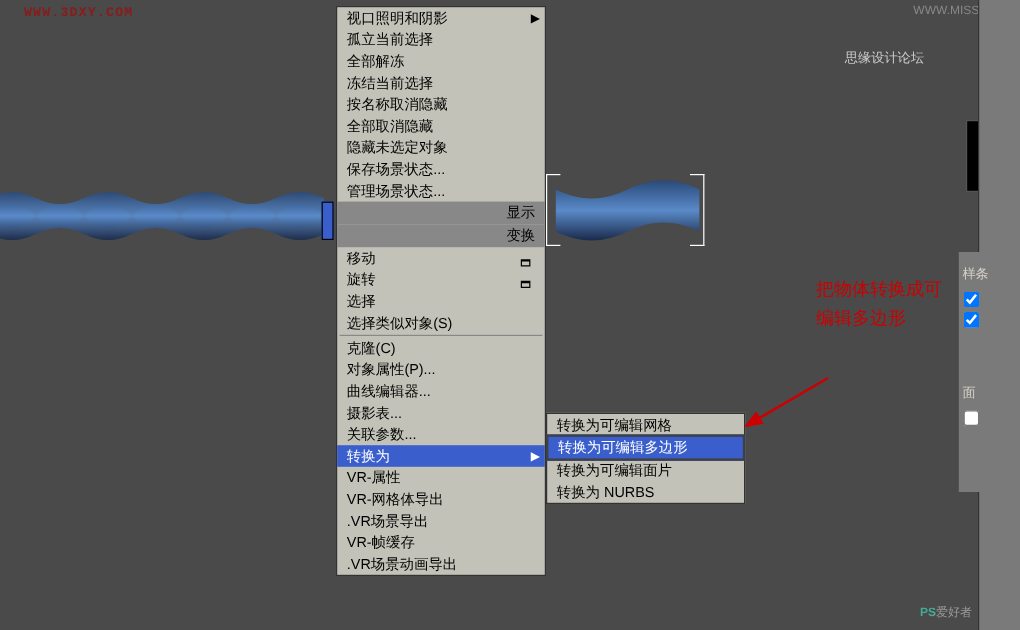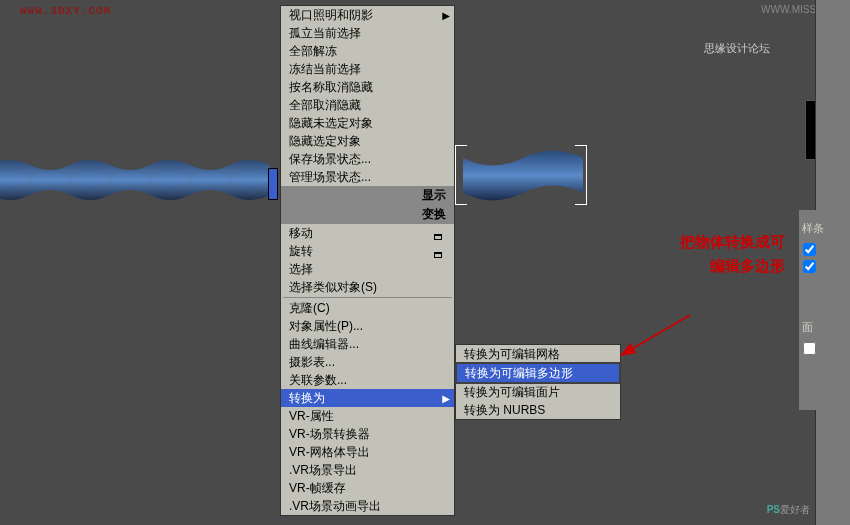--- a/index.html
+++ b/index.html
@@ -92,21 +92,21 @@
     }
     .menu-sep {
       height: 1px;
       background: #888;
       margin: 1px 2px;
     }
     .menu-header {
       background: #888;
       padding: 1px 8px;
       text-align: right;
-      font-weight: bold;
+      font-weight: normal;
       color: #000;
     }
     .color-block {
       position: absolute;
       top: 168px;
       left: 268px;
       width: 10px;
       height: 32px;
       background: #3a5fcd;
       border: 1px solid #000;
@@ -138,22 +138,21 @@
       border-top: 2px solid #000;
       vertical-align: middle;
     }
     .annotation {
       position: absolute;
       top: 230px;
       left: 680px;
       color: #c00;
       font-size: 15px;
       line-height: 24px;
-      font-weight: bold;
-      text-align: right;
+      font-weight: normal;
     }
     .arrow-svg {
       position: absolute;
       top: 310px;
       left: 620px;
     }
     .right-panel {
       position: absolute;
       right: 0;
       top: 0;
@@ -235,38 +234,36 @@
   <div class="color-block"></div>
 
   <div class="context-menu">
     <div class="menu-item"><span>视口照明和阴影</span><span class="arrow">▶</span></div>
     <div class="menu-item">孤立当前选择</div>
     <div class="menu-item">全部解冻</div>
     <div class="menu-item">冻结当前选择</div>
     <div class="menu-item">按名称取消隐藏</div>
     <div class="menu-item">全部取消隐藏</div>
     <div class="menu-item">隐藏未选定对象</div>
-    <div class="menu-item">隐藏选定对象</div>
     <div class="menu-item">保存场景状态...</div>
     <div class="menu-item">管理场景状态...</div>
     <div class="menu-header">显示</div>
     <div class="menu-header">变换</div>
     <div class="menu-item"><span>移动</span><span class="icon-dots"><span class="icon-square-lines"></span></span></div>
     <div class="menu-item"><span>旋转</span><span class="icon-dots"><span class="icon-square-lines"></span></span></div>
     <div class="menu-item">选择</div>
     <div class="menu-item">选择类似对象(S)</div>
     <div class="menu-sep"></div>
     <div class="menu-item">克隆(C)</div>
     <div class="menu-item">对象属性(P)...</div>
     <div class="menu-item">曲线编辑器...</div>
     <div class="menu-item">摄影表...</div>
     <div class="menu-item">关联参数...</div>
     <div class="menu-item highlighted"><span>转换为</span><span class="arrow">▶</span></div>
     <div class="menu-item">VR-属性</div>
-    <div class="menu-item">VR-场景转换器</div>
     <div class="menu-item">VR-网格体导出</div>
     <div class="menu-item">.VR场景导出</div>
     <div class="menu-item">VR-帧缓存</div>
     <div class="menu-item">.VR场景动画导出</div>
 
   </div>
 
   <div class="submenu">
     <div class="menu-item">转换为可编辑网格</div>
     <div class="menu-item highlighted boxed">转换为可编辑多边形</div>

